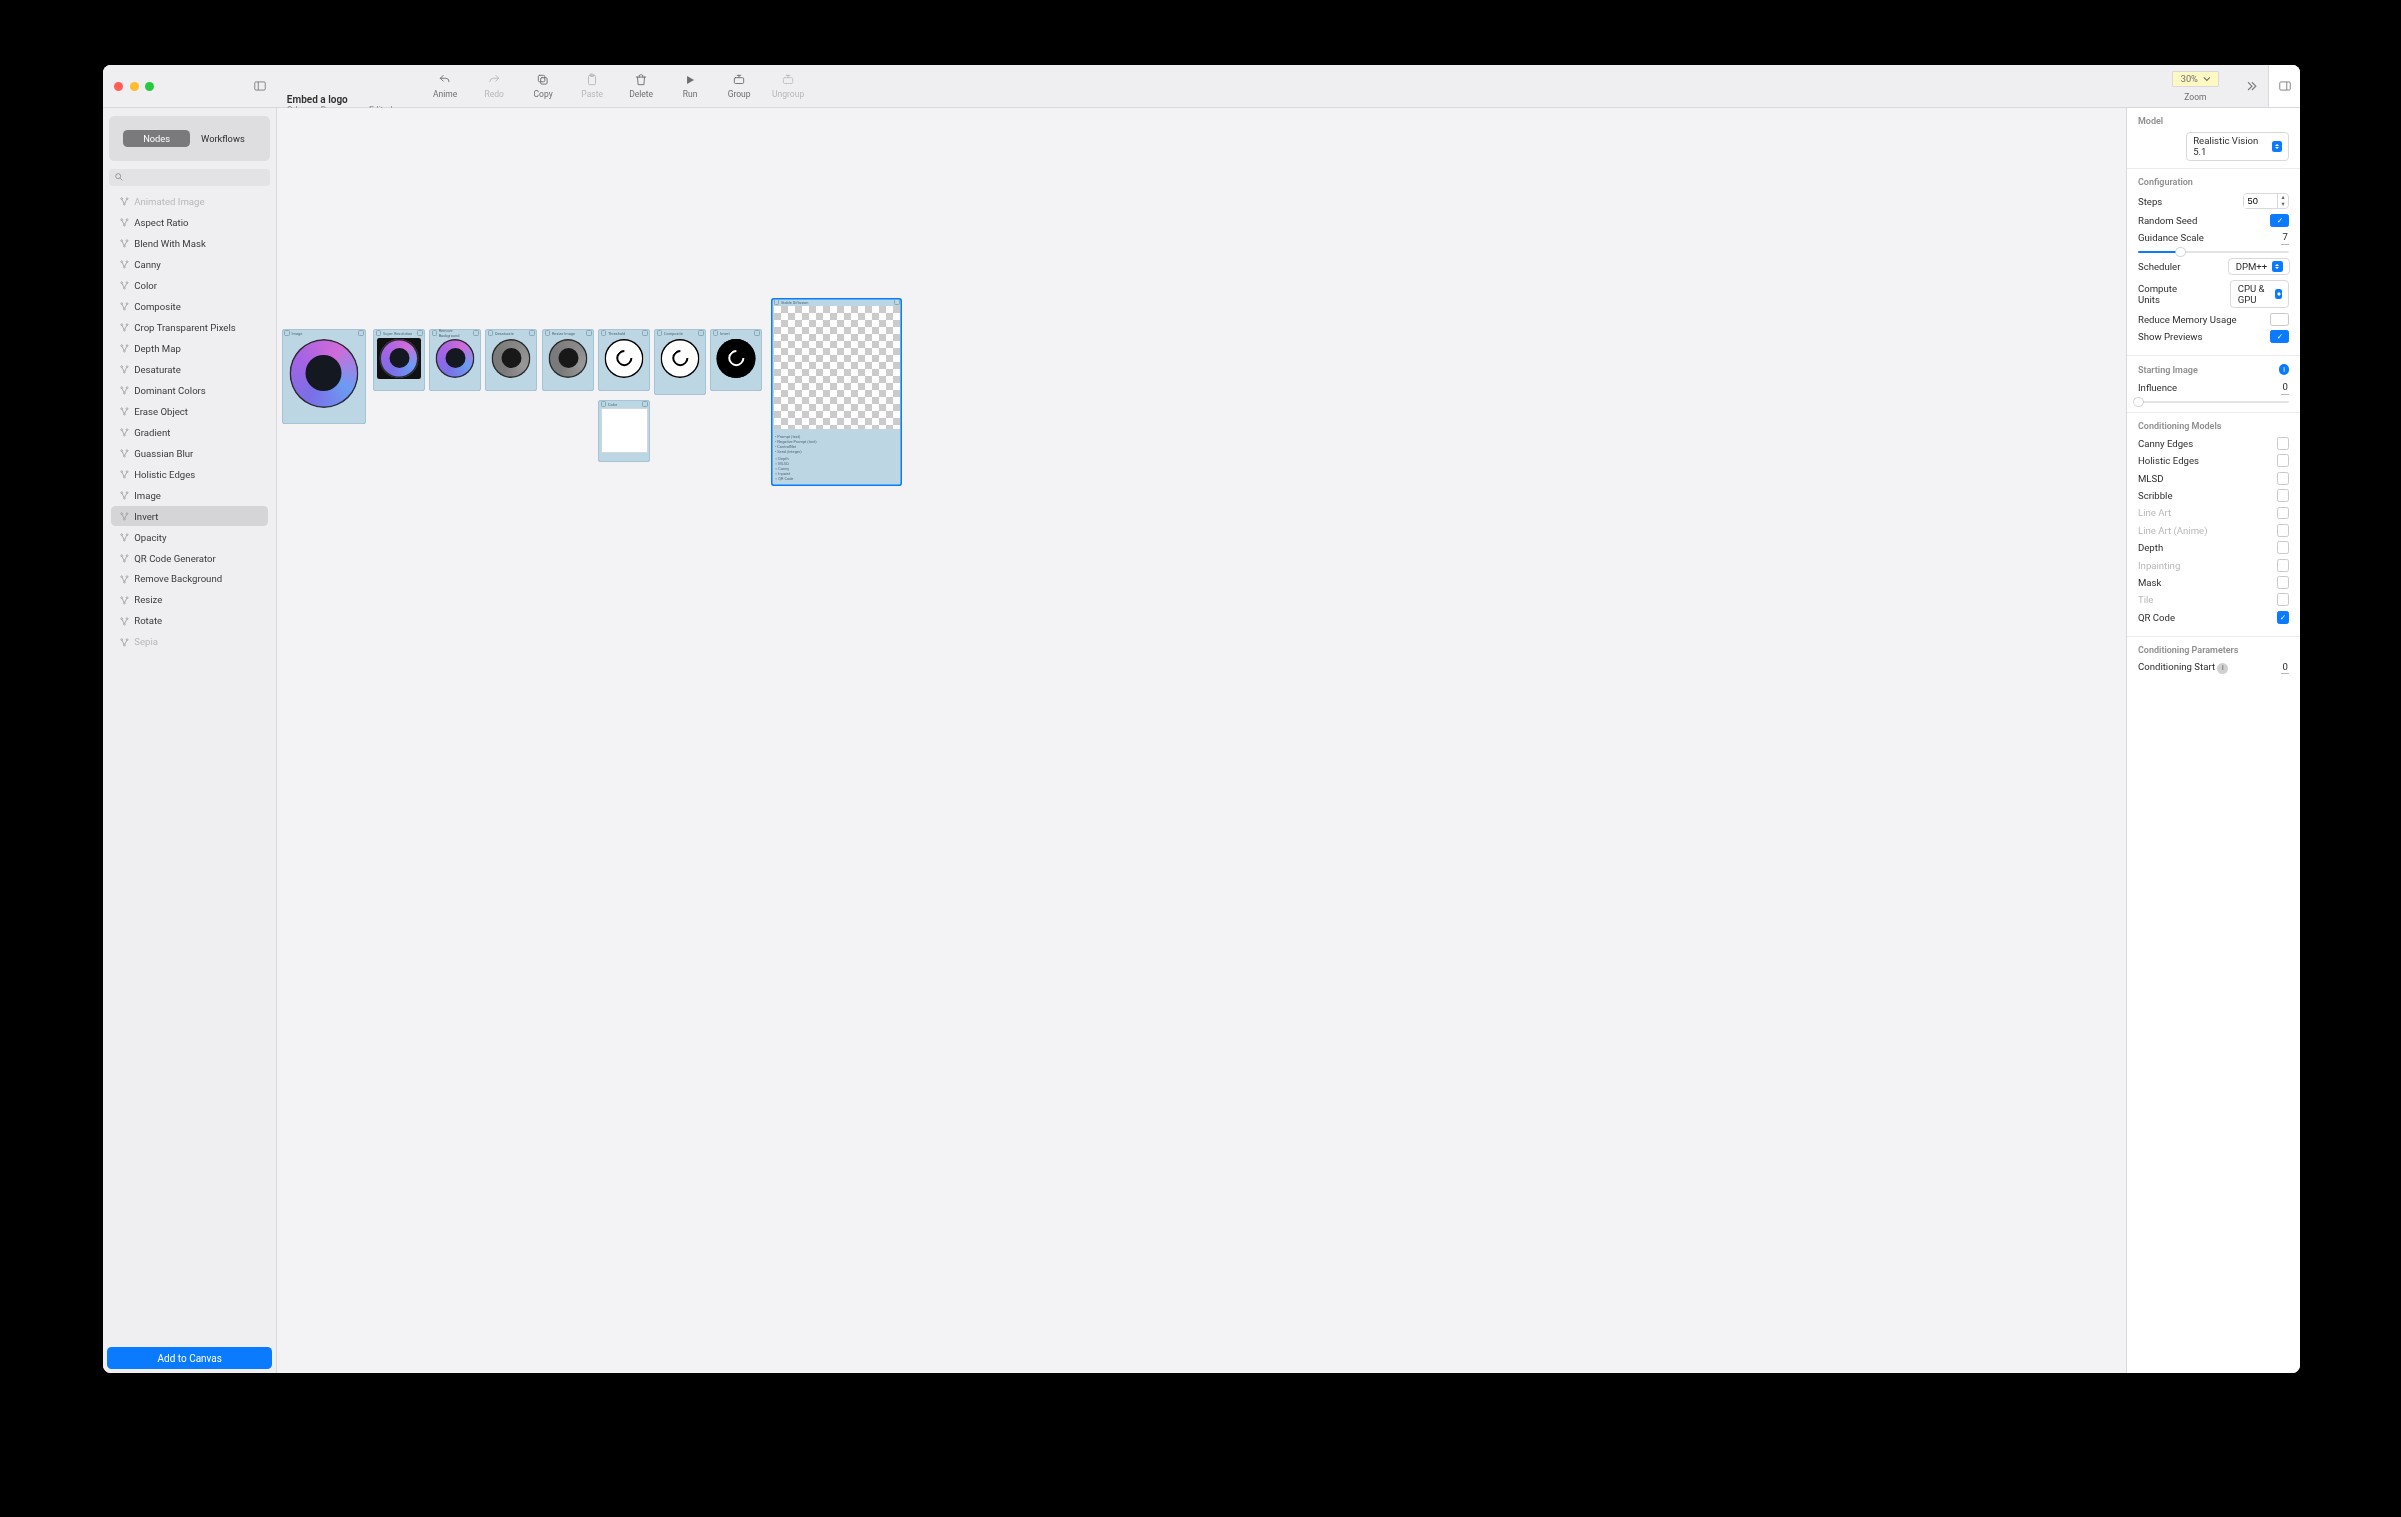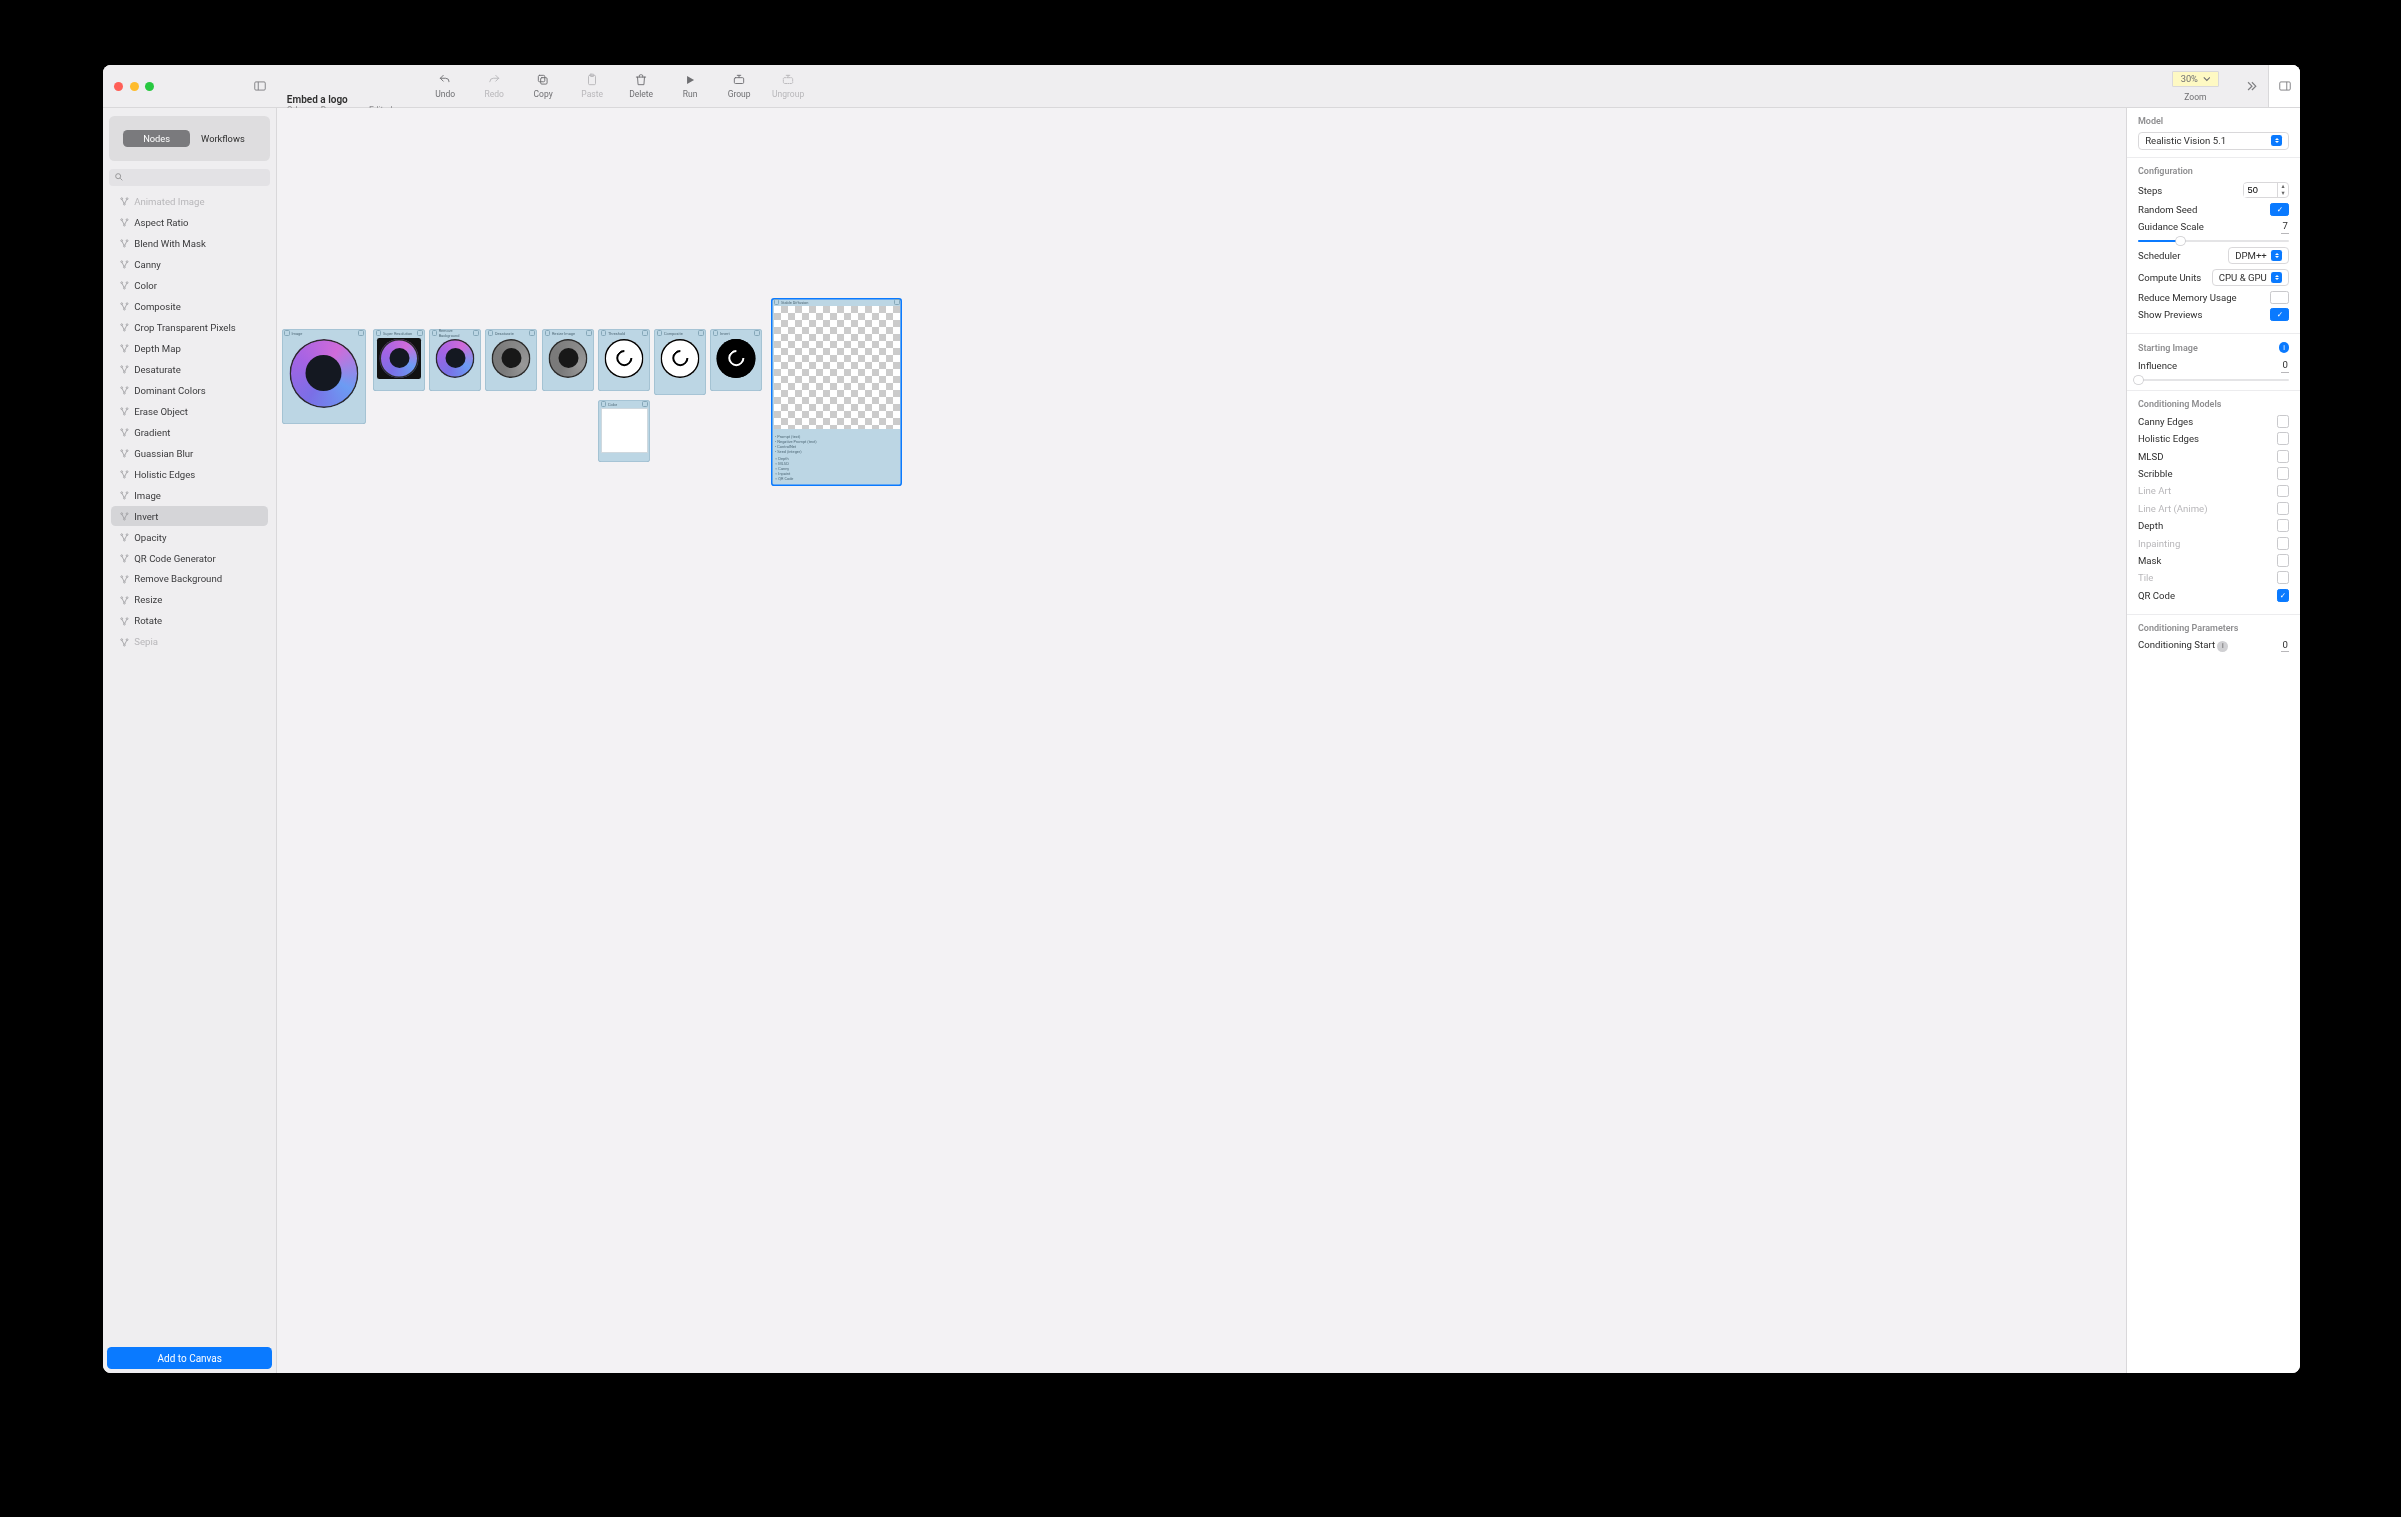--- a/index.html
+++ b/index.html
@@ -77,21 +77,21 @@
     linear-gradient(45deg,transparent 75%,#cbcbcb 75%),
     linear-gradient(-45deg,transparent 75%,#cbcbcb 75%);
     background-size:14px 14px;background-position:0 0,0 7px,7px -7px,-7px 0;background-color:#fff;}
   .tiny{font-size:3.9px;color:#506a78;padding:1.5px 2.3px;line-height:1.3;}
   
   .inspector{width:173px;border-left:0.8px solid var(--border);background:#fff;overflow:auto;font-size:9.6px;}
   .sec{padding:7.7px 10.8px;border-bottom:0.8px solid #ececee;}
   .sec h4{margin:0 0 6.2px;font-size:9px;color:var(--muted);font-weight:600;}
   .row{display:flex;align-items:center;justify-content:space-between;margin:4.6px 0;}
   .row.dis{color:var(--muted2);}
-  .select{border:0.8px solid var(--border);border-radius:3.9px;padding:2.3px 6.2px;display:flex;align-items:center;gap:4.6px;background:#fff;}
+  .select{border:0.8px solid var(--border);border-radius:3.9px;padding:2.3px 6.2px;display:flex;align-items:center;gap:4.6px;background:#fff;margin-left:48px;}
   .select .arrs{width:10.8px;height:10.8px;border-radius:2.3px;background:var(--accent);display:flex;flex-direction:column;align-items:center;justify-content:center;}
   .select .arrs::before,.select .arrs::after{content:"";border:2.3px solid transparent;}
   .select .arrs::before{border-bottom-color:#fff;margin-bottom:0.8px;}
   .select .arrs::after{border-top-color:#fff;}
   .stepper{border:0.8px solid var(--border);border-radius:3.9px;display:flex;align-items:center;}
   .stepper input{width:26px;border:0;padding:1.5px 3.1px;font-size:9.3px;outline:none;}
   .stepper .ud{width:10.8px;display:flex;flex-direction:column;border-left:0.8px solid var(--border);}
   .stepper .ud span{height:7px;font-size:6.2px;text-align:center;line-height:7px;color:#666;}
   .underln{display:flex;flex-direction:column;align-items:flex-end;}
   .underln span{padding:0 1.5px;}
@@ -126,21 +126,21 @@
     </div>
     <div class="titleblock">
       <div class="t">Embed a logo</div>
       <div class="s">Odyssey Docume… — Edited</div>
     </div>
     <div class="toolbtns" id="toolbar">
         <div class="tb">
           <svg viewBox="0 0 24 24" fill="none" stroke="currentColor" stroke-width="1.6" stroke-linecap="round" stroke-linejoin="round">
             <path d="M9 14l-5-5 5-5M4 9h9a6 6 0 016 6v0"></path>
           </svg>
-          <span class="lbl">Undo</span>
+          <span class="lbl">Anime</span>
         </div>
         <div class="tb dis">
           <svg viewBox="0 0 24 24" fill="none" stroke="currentColor" stroke-width="1.6" stroke-linecap="round" stroke-linejoin="round">
             <path d="M15 14l5-5-5-5M20 9h-9a6 6 0 00-6 6v0"></path>
           </svg>
           <span class="lbl">Redo</span>
         </div>
         <div class="tb">
           <svg viewBox="0 0 24 24" fill="none" stroke="currentColor" stroke-width="1.6" stroke-linecap="round" stroke-linejoin="round">
             <rect x="8" y="8" width="11" height="11" rx="2"></rect>

